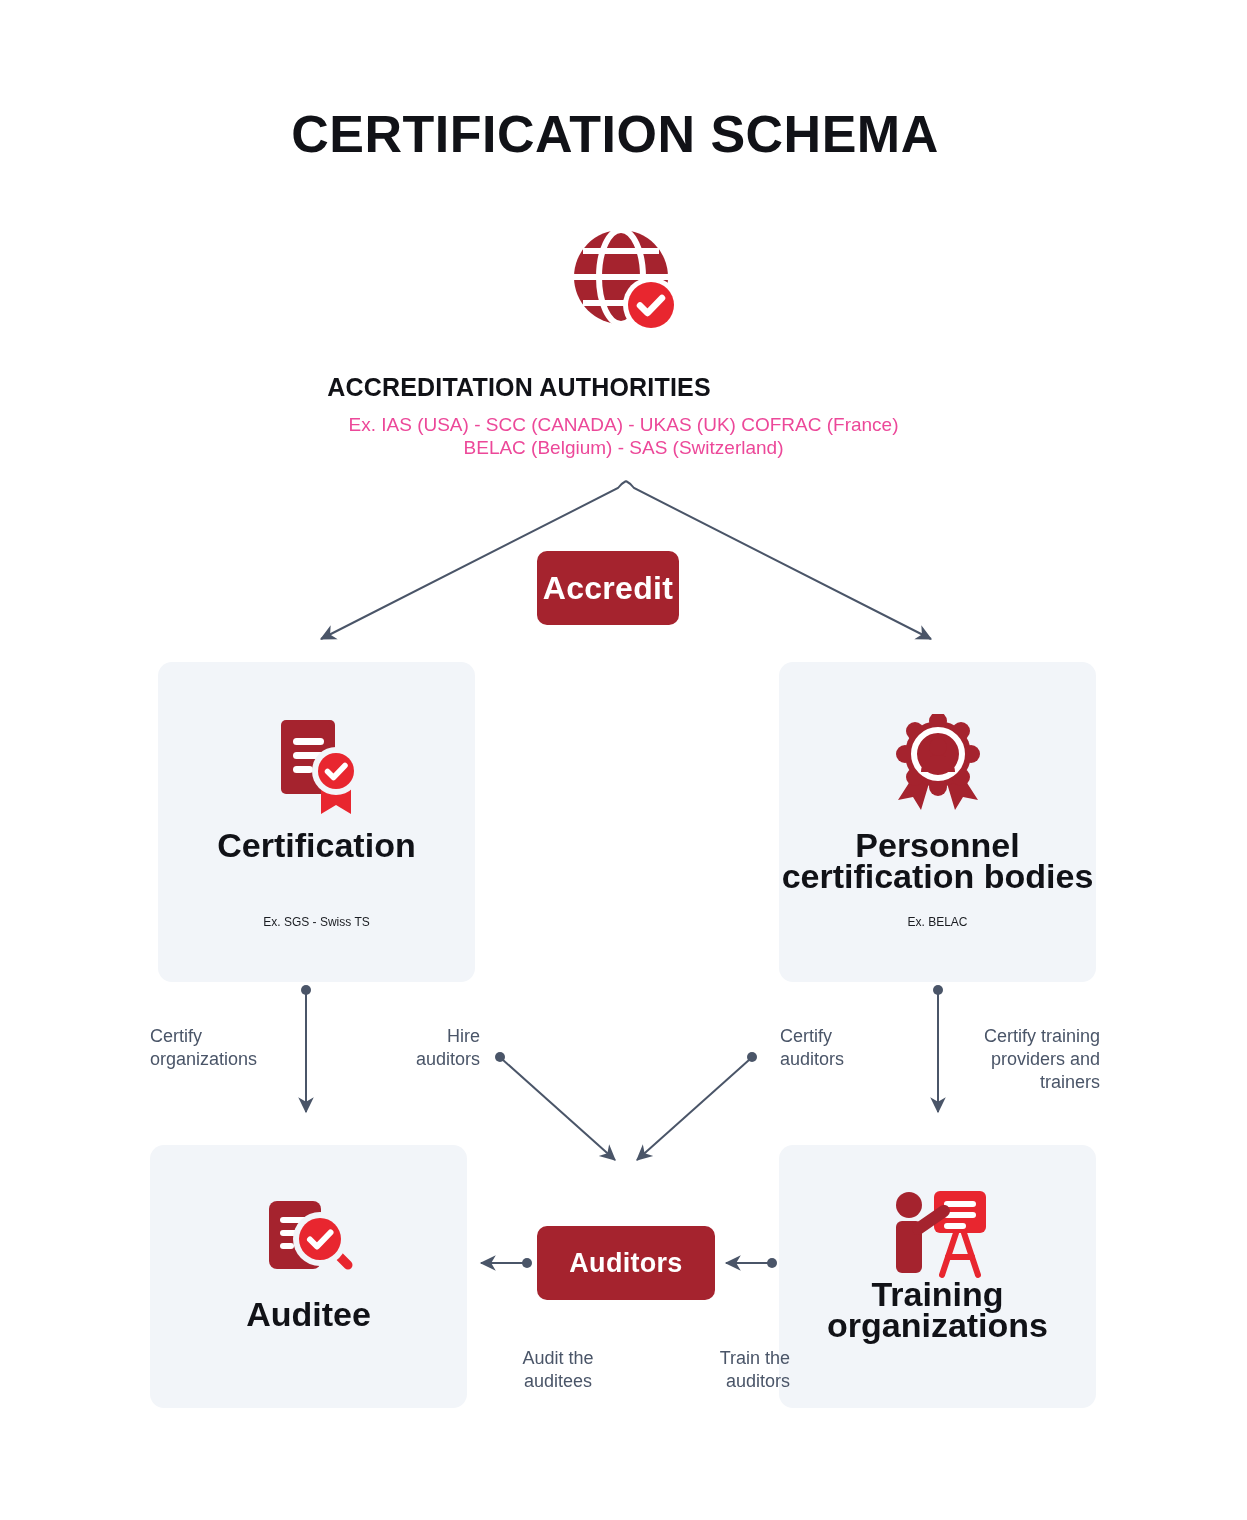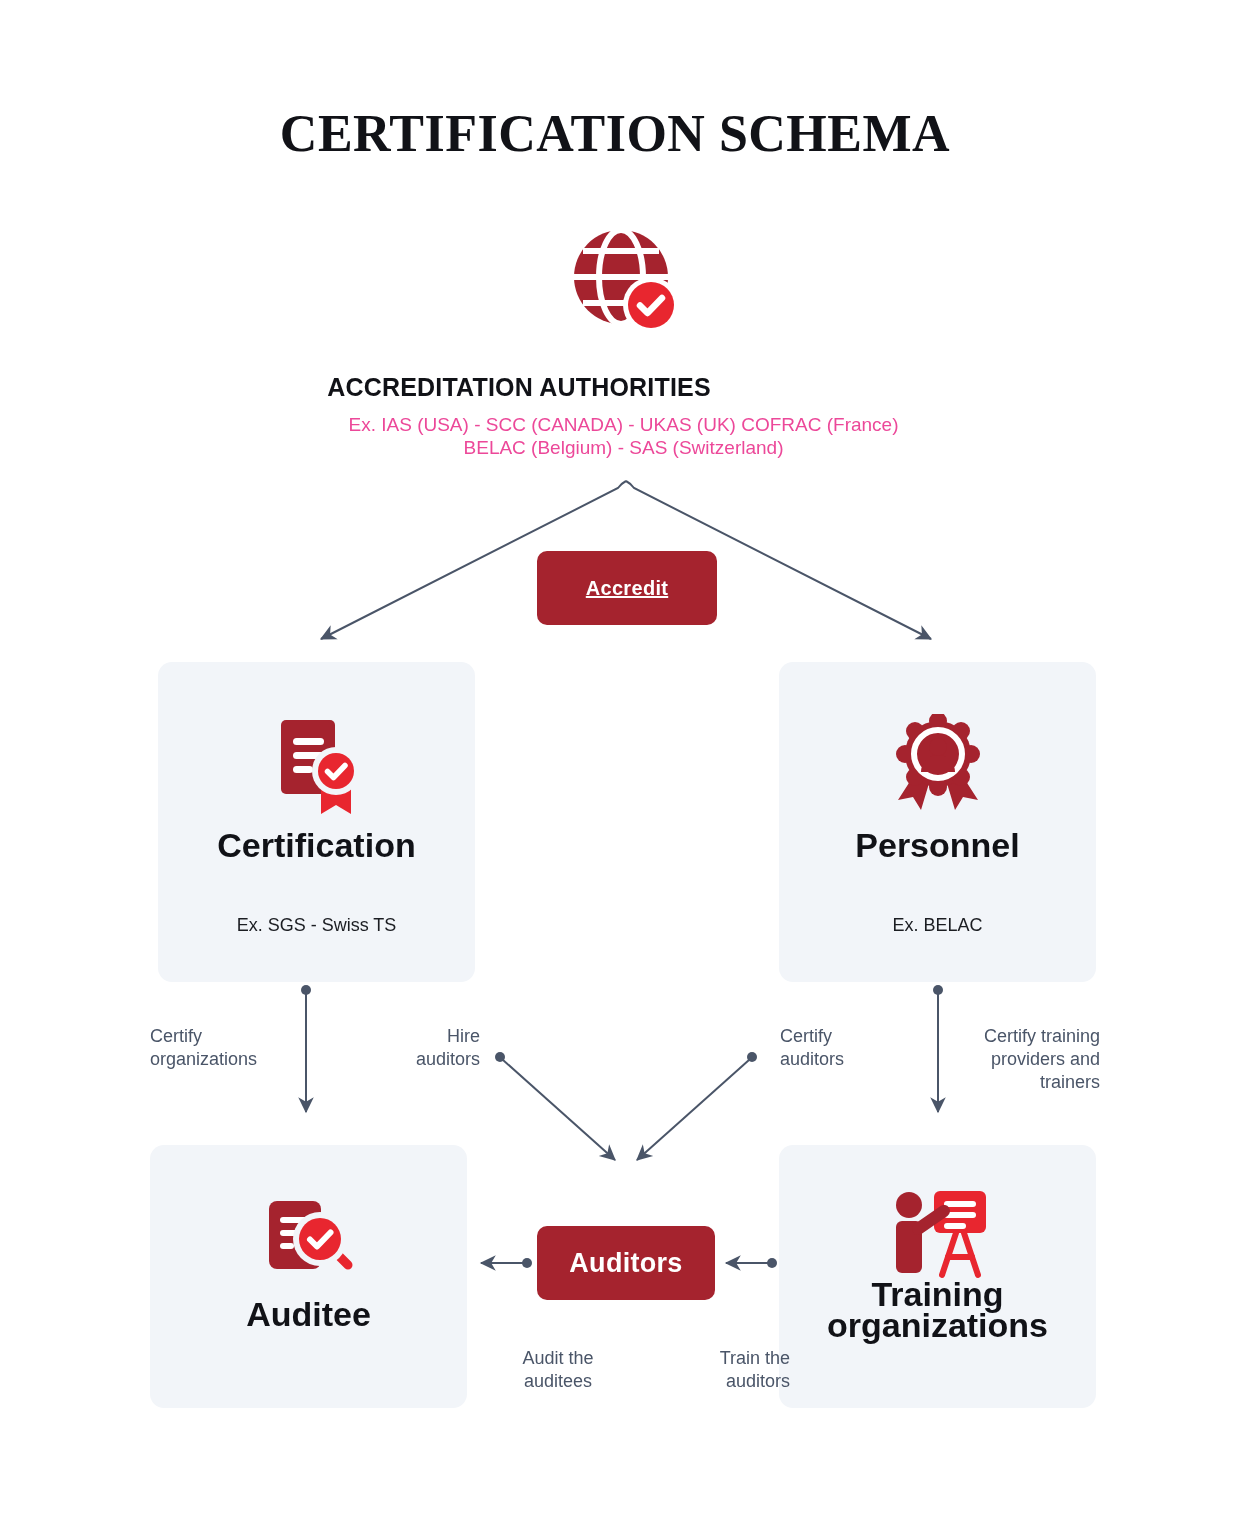--- a/index.html
+++ b/index.html
@@ -27,21 +27,20 @@
   #page-title {
     position: absolute;
     left: 0;
     top: 104px;
     width: 1230px;
     text-align: center;
     font-size: 52px;
     font-weight: 800;
     letter-spacing: 0.5px;
     color: #111217;
-    font-family: Liberation Serif, serif;
   }
 
   
   #globe-icon {
     position: absolute;
     left: 566px;
     top: 225px;
     width: 120px;
     height: 110px;
   }
@@ -85,24 +84,23 @@
     color: #ffffff;
     font-weight: 800;
     display: flex;
     align-items: center;
     justify-content: center;
     letter-spacing: 0.3px;
   }
   #accredit-badge {
     left: 537px;
     top: 551px;
-    width: 180px;
+    width: 142px;
     height: 74px;
-    font-size: 20px;
-    text-decoration: underline;
+    font-size: 32px;
   }
   #auditors-badge {
     left: 537px;
     top: 1226px;
     width: 178px;
     height: 74px;
     font-size: 27px;
   }
 
   
@@ -131,21 +129,21 @@
     font-size: 34px;
     font-weight: 800;
     line-height: 31px;
     color: #111217;
   }
   .card-subtitle {
     position: absolute;
     left: 0;
     width: 100%;
     text-align: center;
-    font-size: 18px;
+    font-size: 12px;
     color: #1b1d22;
   }
 
   #cb-icon  { top: 52px; }
   #cb-title { top: 168px; }
   #cb-sub   { top: 253px; }
 
   #pb-icon  { top: 52px; }
   #pb-title { top: 168px; }
   #pb-sub   { top: 253px; }
@@ -291,20 +289,21 @@
         </g>
 
         <circle cx="48" cy="40" r="24" fill="none" stroke="#ffffff" stroke-width="6"></circle>
 
         <circle cx="48" cy="33" r="9" fill="#a5232e"></circle>
         <path d="M31 58 a17 17 0 0 1 34 0 Z" fill="#a5232e"></path>
       </svg>
     </div>
     <div class="card-title" id="pb-title">
       <div>Personnel</div>
+      <div>certification bodies</div>
     </div>
     <div class="card-subtitle" id="pb-sub">Ex. BELAC</div>
   </div>
 
   <div class="edge-label" id="label-certify-organizations">
     <div>Certify</div>
     <div>organizations</div>
   </div>
   <div class="edge-label" id="label-hire-auditors">
     <div>Hire</div>

